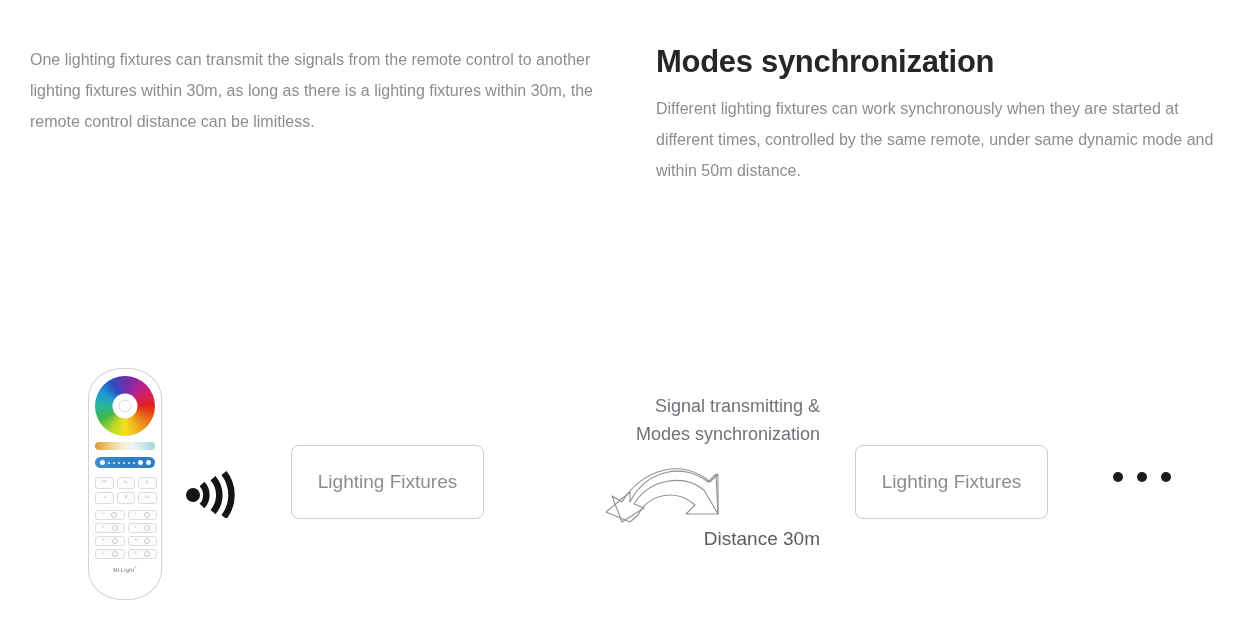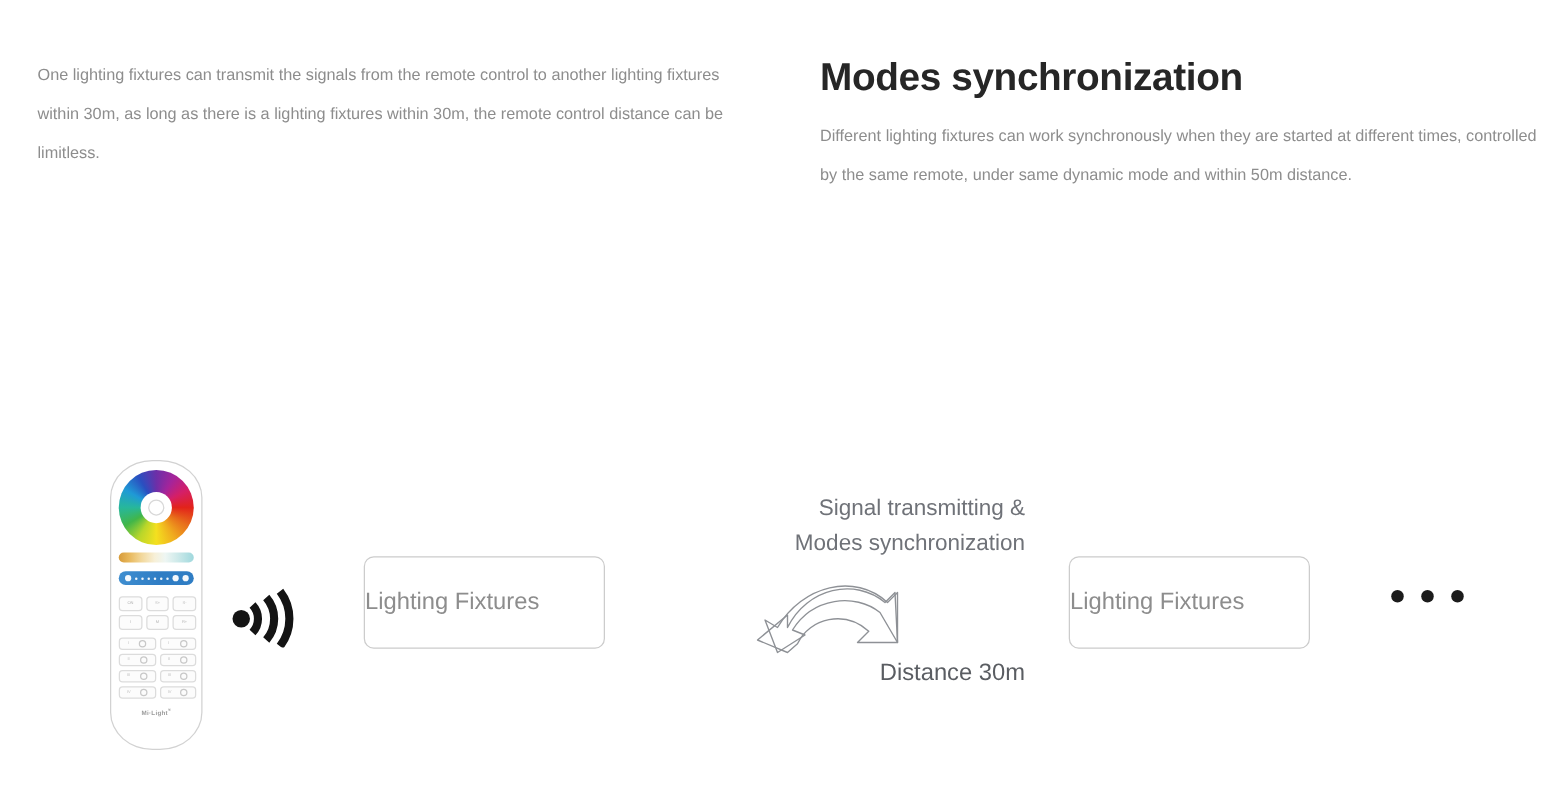--- a/index.html
+++ b/index.html
@@ -28,21 +28,21 @@
     margin: 0 0 12px 0;
     font-size: 31px;
     font-weight: 600;
     line-height: 1.18;
     letter-spacing: -0.3px;
     color: #262626;
     white-space: nowrap;
   }
   .col-body {
     margin: 0;
-    font-size: 13px;
+    font-size: 16px;
     line-height: 31px;
     color: #8d8d8d;
     font-weight: 400;
   }
 
   
   .diagram {
     position: absolute;
     left: 0;
     top: 360px;
@@ -196,21 +196,21 @@
   
   .fixture-box {
     position: absolute;
     top: 85px;
     height: 74px;
     border: 1px solid #cccccc;
     border-radius: 8px;
     background: #ffffff;
     display: flex;
     align-items: center;
-    justify-content: flex-start;
+    justify-content: center;
     font-size: 19px;
     color: #8d8d8d;
     box-sizing: border-box;
   }
   .fixture-1 { left: 291px; width: 193px; }
   .fixture-2 { left: 855px; width: 193px; }
 
   
   .transfer {
     position: absolute;

